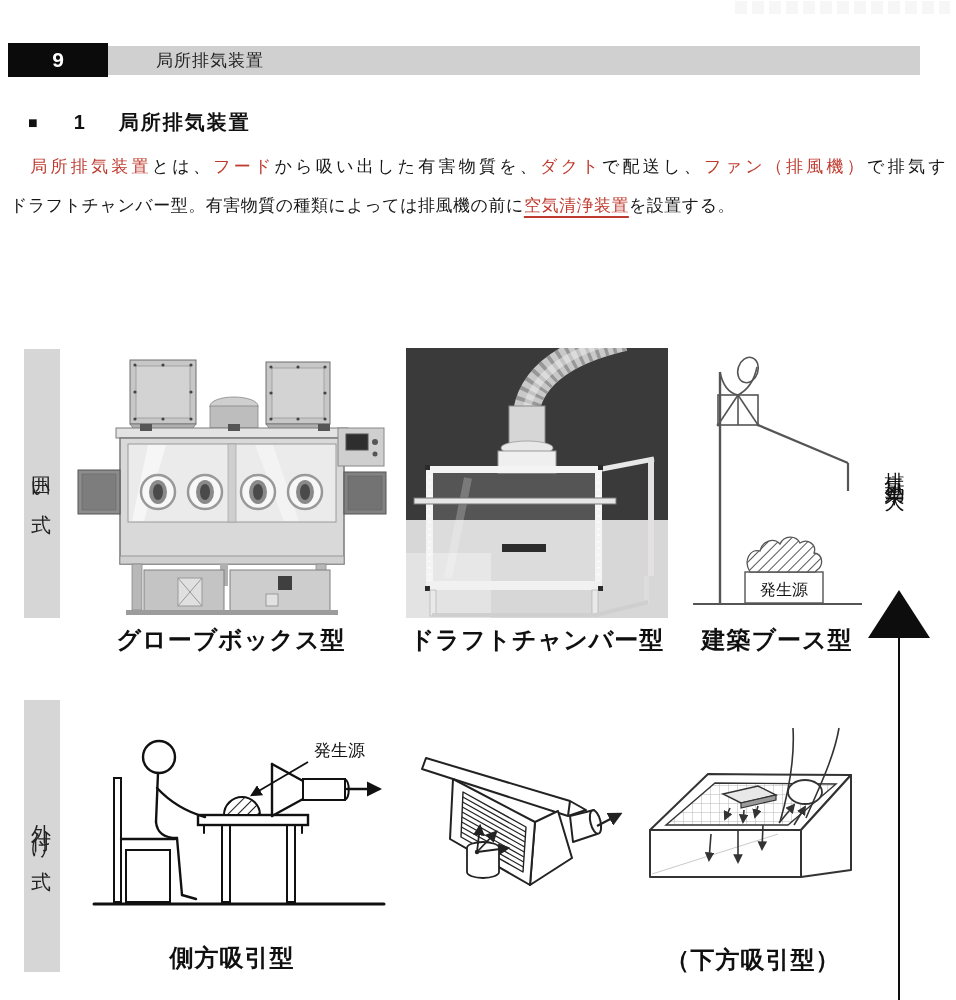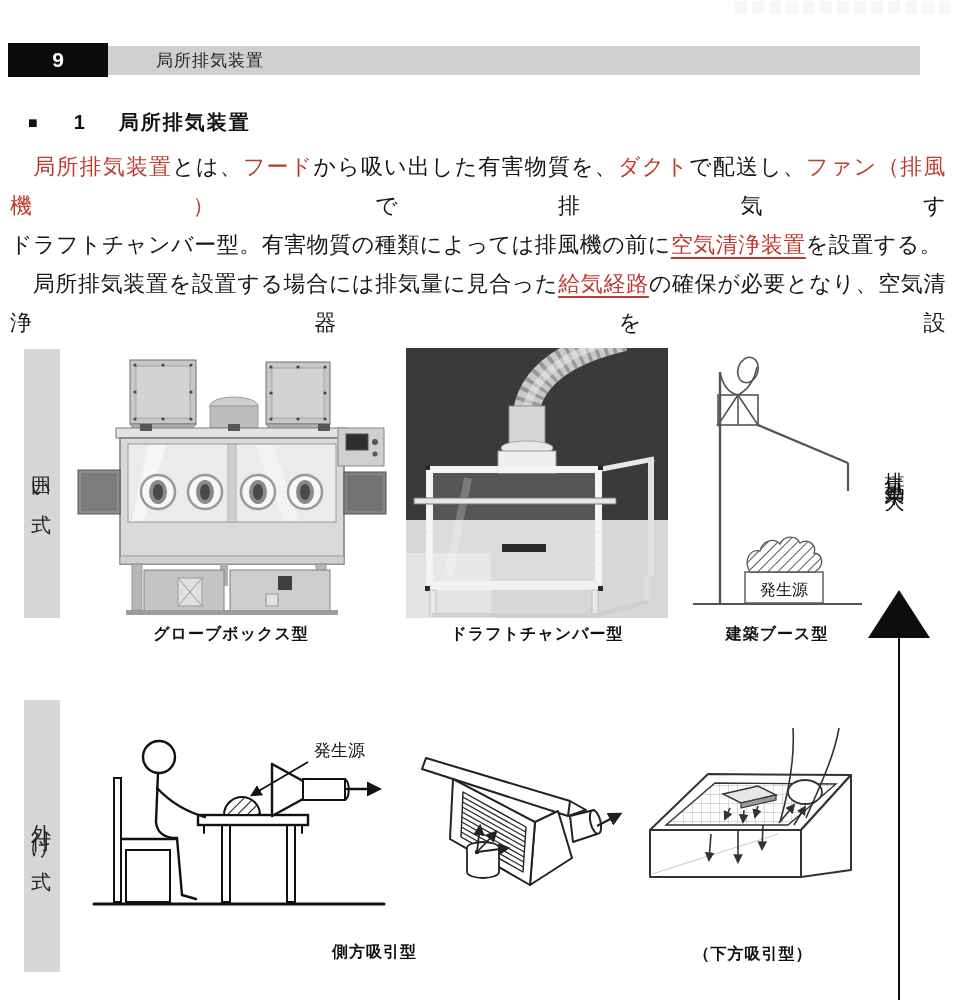--- a/index.html
+++ b/index.html
@@ -17,34 +17,34 @@
   .chapter-title{ position:absolute; left:156px; top:46px; height:29px; display:flex; align-items:center;
                   font-size:17px; letter-spacing:1px; color:#222; }
 
   
   .section-heading { position:absolute; left:28px; top:109px; font-size:20px; font-weight:600;
                      letter-spacing:2px; display:flex; align-items:center; color:#111; }
   .section-heading .marker { font-size:16px; margin-right:36px; letter-spacing:0; }
   .section-heading .num    { margin-right:32px; }
 
   
-  .body-text { position:absolute; left:10px; top:147px; width:936px; font-size:22px; line-height:39px;
+  .body-text { position:absolute; left:10px; top:147px; width:936px; font-size:17px; line-height:39px;
                color:#161616; font-family:"Liberation Serif","DejaVu Serif",serif; letter-spacing:.5px; }
   .tline { min-height:39px; }
   .tline.just { text-align:justify; text-align-last:justify; }
   .red   { color:var(--accent); }
   .red-u { color:var(--accent); text-decoration:underline; text-underline-offset:5px; text-decoration-thickness:1.5px; }
 
   
   .vlabel { position:absolute; background:#d6d6d6; width:36px; display:flex; align-items:center; justify-content:center;
             writing-mode:vertical-rl; text-orientation:upright; font-size:20px; letter-spacing:8px; color:#222; }
   .vlabel.r1 { left:24px; top:349px; height:269px; }
   .vlabel.r2 { left:24px; top:700px; height:272px; }
 
-  .caption { position:absolute; font-size:16px; font-weight:600; text-align:center; color:#101010; letter-spacing:1px; }
+  .caption { position:absolute; font-size:24px; font-weight:600; text-align:center; color:#101010; letter-spacing:1px; }
 
   .axis-label { position:absolute; left:882px; top:456px; writing-mode:vertical-rl; text-orientation:upright;
                 font-size:20px; letter-spacing:5px; color:#111; }
 
   .fig { position:absolute; }
   svg text { font-family:"Liberation Sans","DejaVu Sans",sans-serif; }
 </style>
 </head>
 <body>
 
@@ -60,21 +60,20 @@
 
   <div class="section-heading">
     <span class="marker">■</span>
     <span class="num">1</span>
     <span>局所排気装置</span>
   </div>
 
   <div class="body-text">
       <div class="tline just"><span>　</span><span class="red">局所排気装置</span><span>とは、</span><span class="red">フード</span><span>から吸い出した有害物質を、</span><span class="red">ダクト</span><span>で配送し、</span><span class="red">ファン（排風機）</span><span>で排気す</span></div>
       <div class="tline"><span>ドラフトチャンバー型。有害物質の種類によっては排風機の前に</span><span class="red-u">空気清浄装置</span><span>を設置する。</span></div>
-      <div class="tline just"><span>　局所排気装置を設置する場合には排気量に見合った</span><span class="red-u">給気経路</span><span>の確保が必要となり、空気清浄器を設</span></div>
     </div>
 
   <div class="vlabel r1">囲い式</div>
   <div class="vlabel r2">外付け式</div>
 
   <svg class="fig" style="left:70px; top:352px;" width="322" height="266" viewBox="0 0 322 266">
     <rect x="60" y="8" width="66" height="64" fill="#c7c7c7" stroke="#6e6e6e"></rect>
     <rect x="66" y="14" width="54" height="52" fill="#d3d3d3" stroke="#9a9a9a" stroke-width="0.8"></rect>
     <g fill="#444">
       <circle cx="65" cy="13" r="1.6"></circle>
@@ -323,21 +322,21 @@
       <line x1="100" y1="108" x2="100" y2="140" marker-end="url(#mC)"></line>
       <line x1="125" y1="103" x2="124" y2="127" marker-end="url(#mC)"></line>
       <line x1="141" y1="101" x2="156" y2="83" marker-end="url(#mC)"></line>
       <line x1="156" y1="103" x2="167" y2="85" marker-end="url(#mC)"></line>
     </g>
     <ellipse cx="167" cy="70" rx="17" ry="12" fill="#ffffff" stroke="#333" stroke-width="1.8"></ellipse>
     <path d="M142,100 C150,72 157,40 155,6" fill="none" stroke="#333" stroke-width="1.6"></path>
     <path d="M168,96 C180,68 196,36 201,6" fill="none" stroke="#333" stroke-width="1.6"></path>
   </svg>
 
-  <div class="caption" style="left:97px;  width:320px; top:942px;text-align:right;">側方吸引型</div>
+  <div class="caption" style="left:72px;  width:320px; top:942px;">側方吸引型</div>
   <div class="caption" style="left:638px; width:230px; top:944px;">（下方吸引型）</div>
 
   <div class="axis-label">排気効果大</div>
   <svg class="fig" style="left:866px; top:588px;" width="66" height="412" viewBox="0 0 66 412">
     <polygon points="33,2 2,50 64,50" fill="#0d0d0d"></polygon>
     <line x1="33" y1="50" x2="33" y2="412" stroke="#0d0d0d" stroke-width="2"></line>
   </svg>
 
 </div>
 

